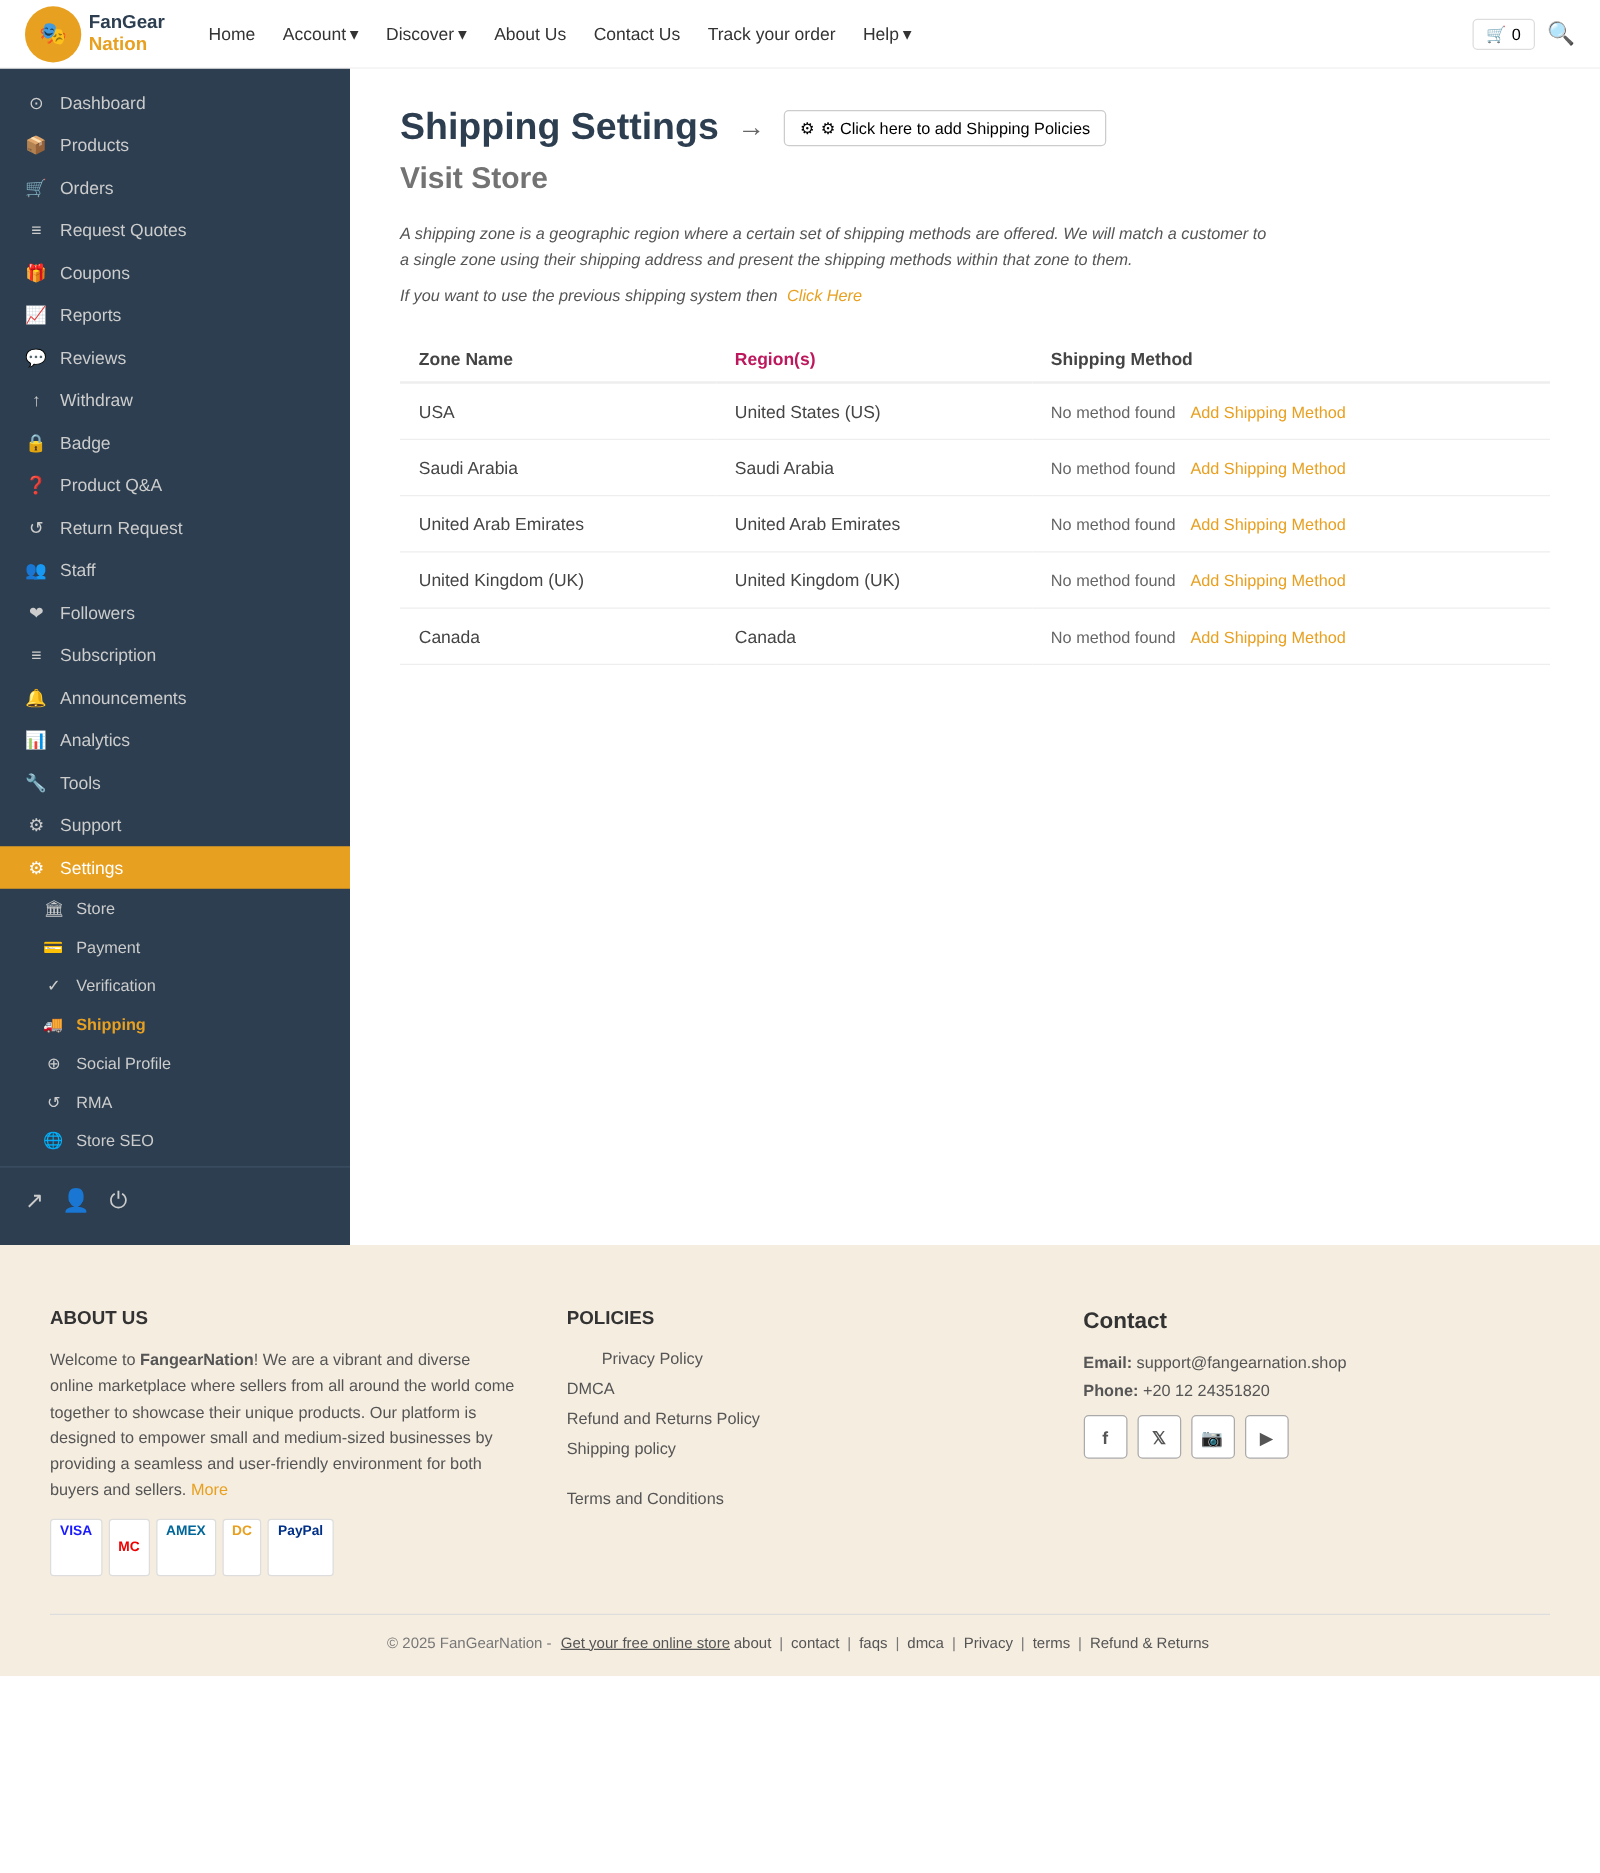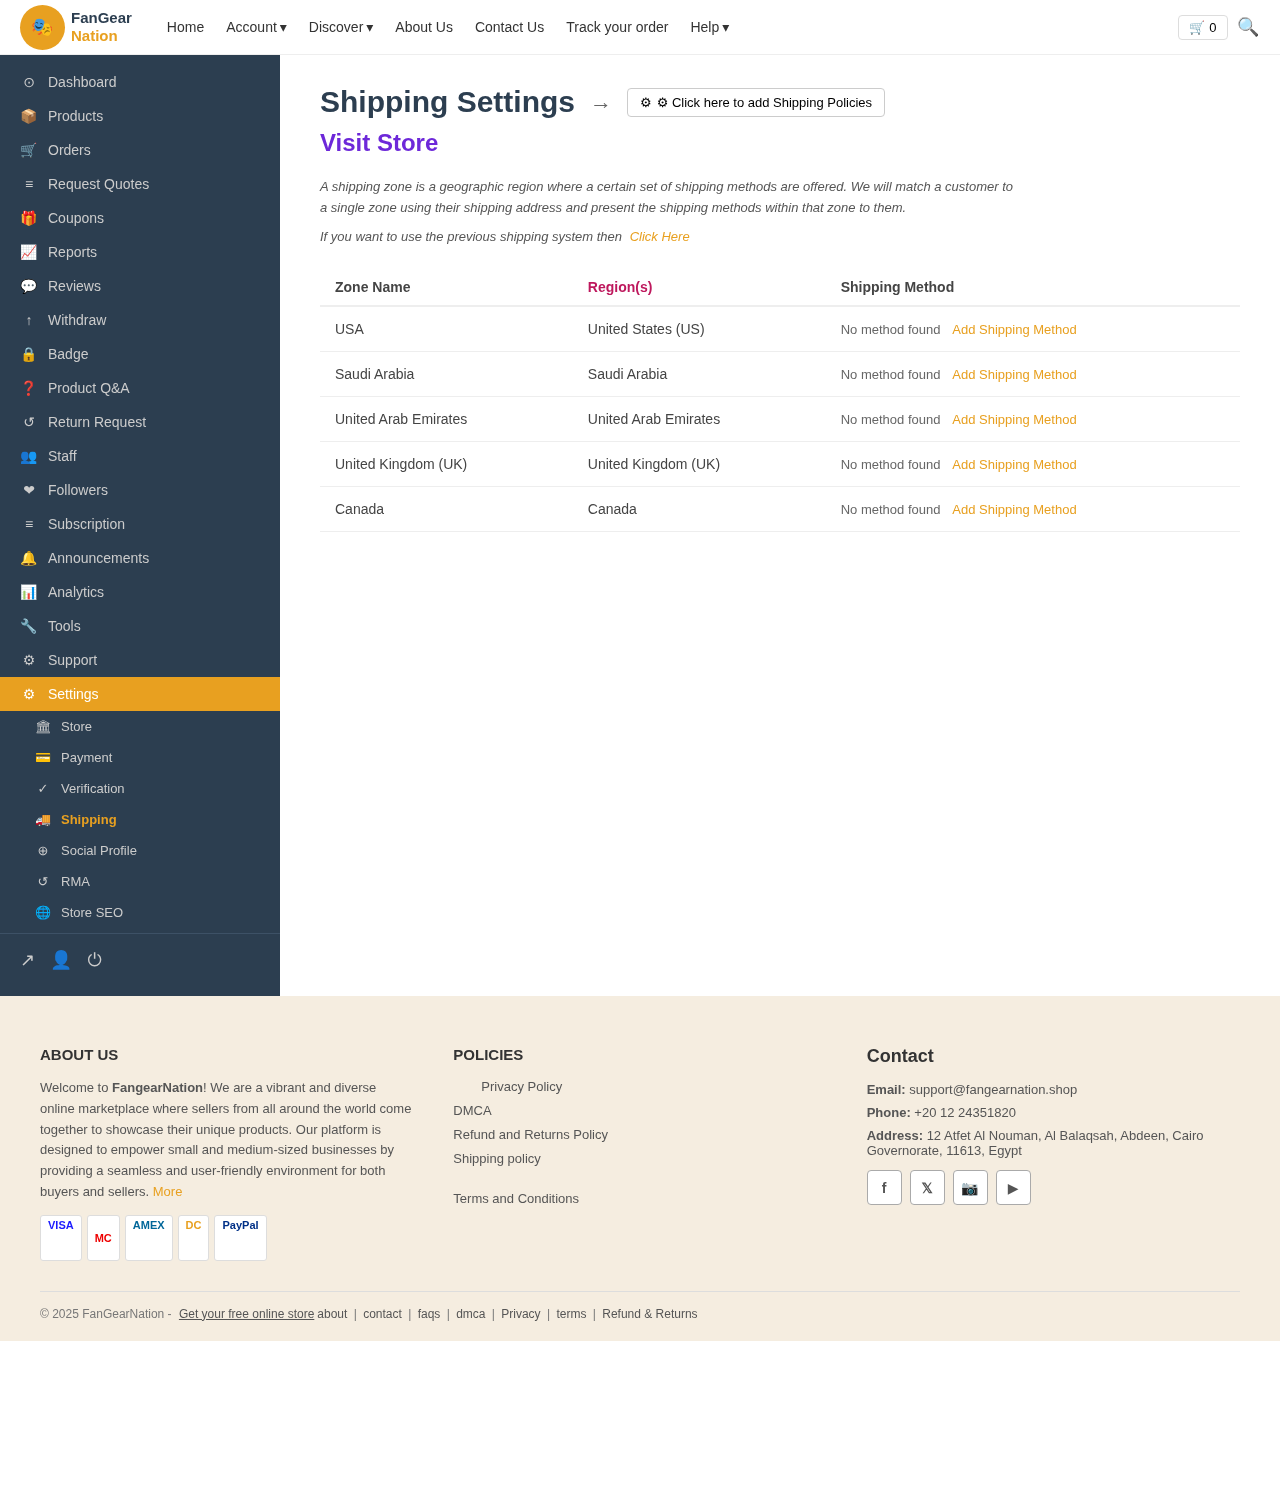--- a/index.html
+++ b/index.html
@@ -159,21 +159,21 @@
   <main style="flex:1;padding:30px 40px;background:#fff;">
     <div style="display:flex;align-items:center;gap:15px;margin-bottom:10px;">
       <h1 style="font-size:30px;font-weight:bold;color:#2c3e50;">Shipping Settings</h1>
       <span style="font-size:22px;color:#666;">→</span>
       <button style="background:#fff;border:1px solid #ccc;padding:6px 12px;border-radius:4px;cursor:pointer;font-size:13px;display:flex;align-items:center;gap:5px;">
         <span>⚙</span>
         <span>⚙ Click here to add Shipping Policies</span>
       </button>
     </div>
 
-    <a href="#" style="color:#6d28d9;font-size:24px;font-weight:bold;text-decoration:none;display:block;margin-bottom:20px;">
+    <a href="#" style="color:#737373;font-size:24px;font-weight:bold;text-decoration:none;display:block;margin-bottom:20px;">
       <span>Visit Store</span>
     </a>
 
     <p style="font-size:13px;color:#555;margin-bottom:10px;font-style:italic;max-width:700px;line-height:1.6;">A shipping zone is a geographic region where a certain set of shipping methods are offered. We will match a customer to a single zone using their shipping address and present the shipping methods within that zone to them.</p>
 
     <p style="font-size:13px;color:#555;font-style:italic;margin-bottom:25px;">
       <span>If you want to use the previous shipping system then</span>
       <a href="#" style="color:#e8a020;text-decoration:none;margin-left:4px;">
         <span>Click Here</span>
       </a>
@@ -258,31 +258,30 @@
           <li style="margin-bottom: 8px;"><a href="#" style="color:#555;text-decoration:none;font-size:13px;">Refund and Returns Policy</a></li>
           <li style="margin-bottom: 24px;"><a href="#" style="color:#555;text-decoration:none;font-size:13px;">Shipping policy</a></li>
           <li style="margin-bottom: 8px;"><a href="#" style="color:#555;text-decoration:none;font-size:13px;">Terms and Conditions</a></li>
         </ul>
     </div>
 
     <div>
       <h3 style="font-size:18px;font-weight:bold;color:#333;margin-bottom:15px;">Contact</h3>
       <p style="font-size:13px;color:#555;margin-bottom:8px;"><strong>Email:</strong> <span>support@fangearnation.shop</span></p>
       <p style="font-size:13px;color:#555;margin-bottom:8px;"><strong>Phone:</strong> <span>+20 12 24351820</span></p>
-      <p style="font-size:13px;color:#555;margin-bottom:8px;"><strong>Address:</strong> <span>12 Atfet Al Nouman, Al Balaqsah, Abdeen, Cairo Governorate, 11613, Egypt</span></p>
       <div style="display:flex;gap:8px;margin-top:12px;">
         <button style="width:35px;height:35px;border:1px solid #aaa;border-radius:4px;background:#fff;cursor:pointer;font-size:14px;font-weight:bold;color:#555;">f</button>
         <button style="width:35px;height:35px;border:1px solid #aaa;border-radius:4px;background:#fff;cursor:pointer;font-size:14px;font-weight:bold;color:#555;">𝕏</button>
         <button style="width:35px;height:35px;border:1px solid #aaa;border-radius:4px;background:#fff;cursor:pointer;font-size:14px;color:#555;">📷</button>
         <button style="width:35px;height:35px;border:1px solid #aaa;border-radius:4px;background:#fff;cursor:pointer;font-size:14px;color:#555;">▶</button>
       </div>
     </div>
   </div>
 
-  <div style="border-top:1px solid #ddd;padding-top:15px;display:flex;justify-content:flex-start;font-size:12px;color:#777;">
+  <div style="border-top:1px solid #ddd;padding-top:15px;display:flex;justify-content:center;font-size:12px;color:#777;">
     <div>
       <span>© 2025 FanGearNation -</span>
       <a href="#" style="color:#555;text-decoration:underline;margin-left:4px;"><span>Get your free online store</span></a>
     </div>
     <div id="footer-bottom-links">
     <a href="#" style="color: rgb(85, 85, 85); text-decoration: none; margin: 0px 3px;">about</a> | <a href="#" style="color: rgb(85, 85, 85); text-decoration: none; margin: 0px 3px;">contact</a> | <a href="#" style="color: rgb(85, 85, 85); text-decoration: none; margin: 0px 3px;">faqs</a> | <a href="#" style="color: rgb(85, 85, 85); text-decoration: none; margin: 0px 3px;">dmca</a> | <a href="#" style="color: rgb(85, 85, 85); text-decoration: none; margin: 0px 3px;">Privacy</a> | <a href="#" style="color: rgb(85, 85, 85); text-decoration: none; margin: 0px 3px;">terms</a> | <a href="#" style="color: rgb(85, 85, 85); text-decoration: none; margin: 0px 3px;">Refund &amp; Returns</a></div>
   </div>
 </footer>
 
 </body></html>

